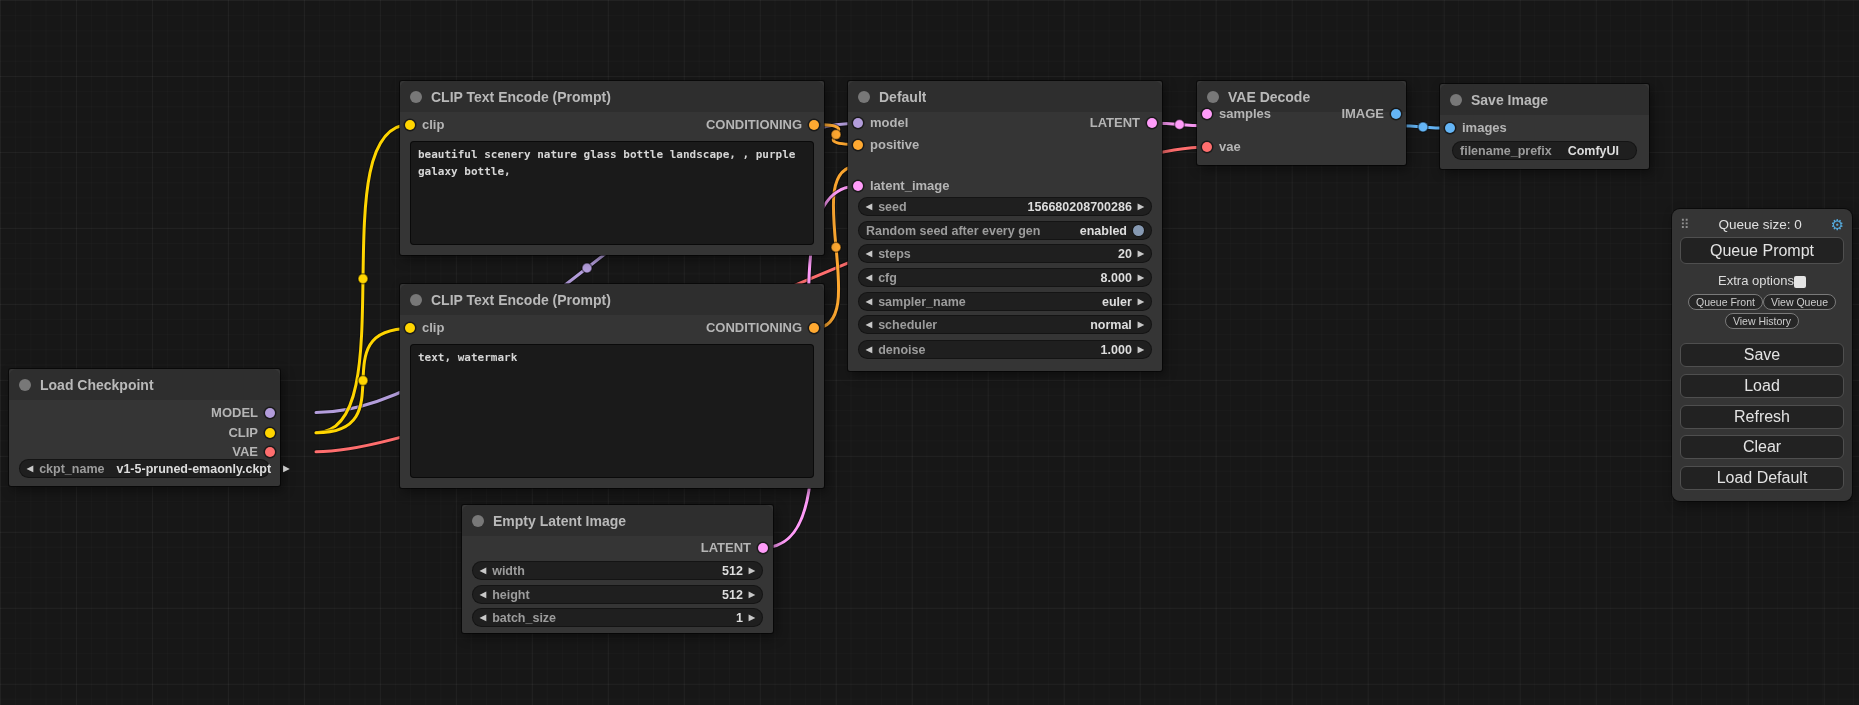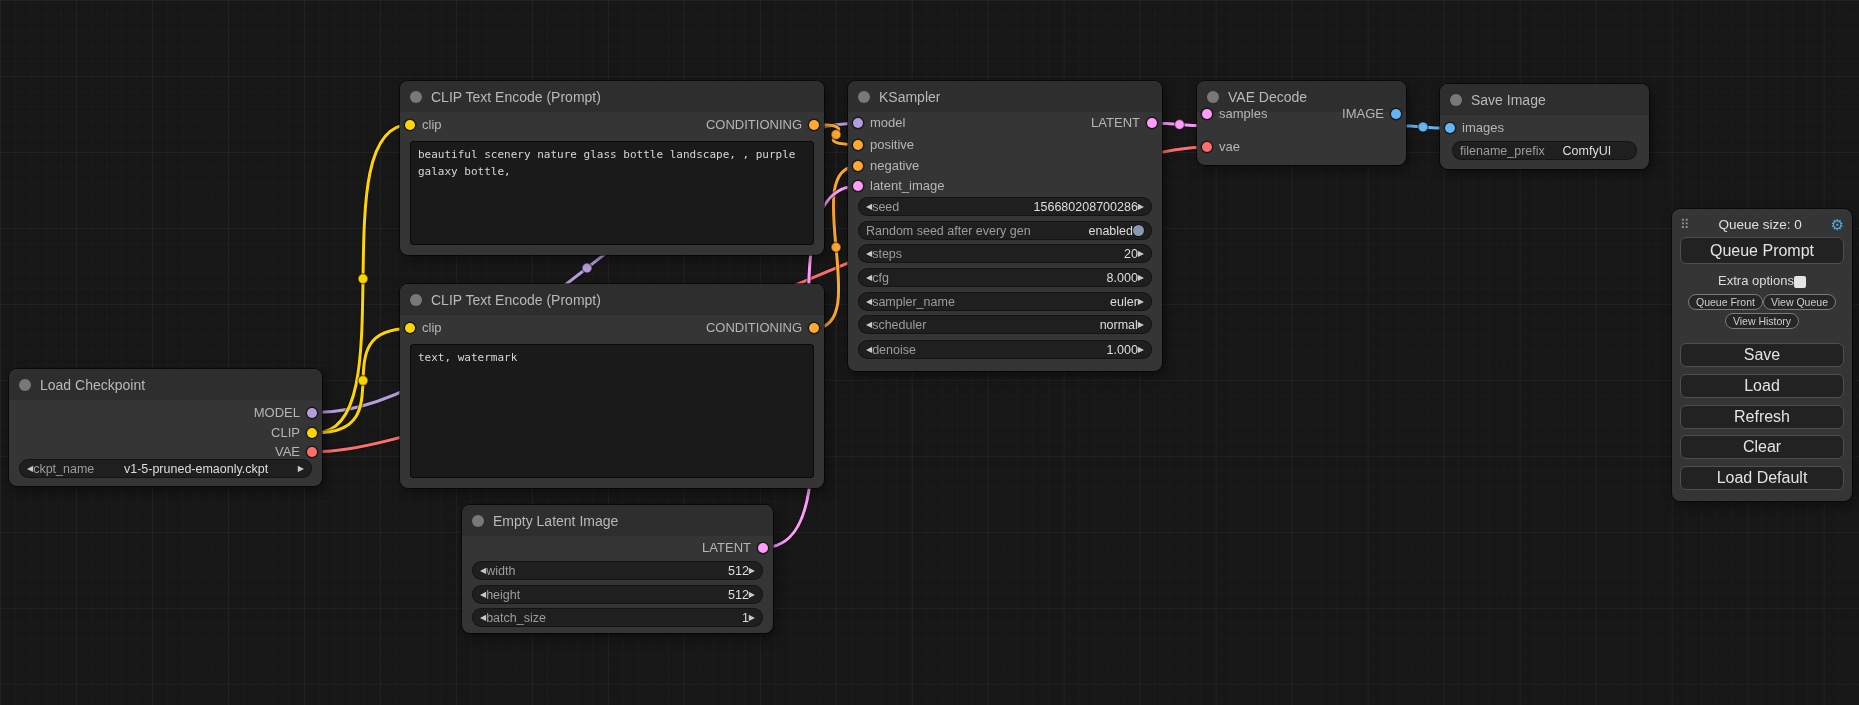--- a/index.html
+++ b/index.html
@@ -13,36 +13,36 @@
       linear-gradient(rgba(255,255,255,0.016) 1px, transparent 1px),
       linear-gradient(90deg, rgba(255,255,255,0.016) 1px, transparent 1px);
     background-size:76px 76px,76px 76px,15.2px 15.2px,15.2px 15.2px;
   }
   svg.wires{position:absolute;left:0;top:0;z-index:1;}
   svg.wires path{fill:none;stroke-linecap:round;}
   svg.wires path.under{stroke:#0d0d0d;stroke-width:5;opacity:.55;}
   svg.wires path.main{stroke-width:3;}
   svg.wires circle{stroke:rgba(0,0,0,.45);stroke-width:1.5;}
 
-  .node{position:absolute;z-index:2;background:#353535;border-radius:8px;
-        box-shadow:0 0 0 1px rgba(0,0,0,.55),3px 4px 12px rgba(0,0,0,.45);}
+  .node{position:absolute;z-index:2;background:#353535;border-radius:2px;
+        box-shadow:0 0 0 1px rgba(0,0,0,.55),3px 4px 12px rgba(0,0,0,.45);font-weight:bold;}
   .nh{height:31px;display:flex;align-items:center;gap:9px;padding:0 10px;
       background:#2e2e2e;border-radius:8px 8px 0 0;color:#b9b9b9;font-size:14px;}
   .nh .tdot{width:12px;height:12px;border-radius:50%;background:#787878;flex:none;}
   .nh .ttl{white-space:nowrap;overflow:hidden;}
 
   .slot{position:absolute;left:0;right:0;height:20px;line-height:20px;font-size:13px;color:#b5b5b5;}
   .in-label{position:absolute;left:22px;}
   .out-label{position:absolute;right:22px;}
   .dot{position:absolute;top:50%;width:10px;height:10px;margin-top:-5px;border-radius:50%;
        box-shadow:0 0 0 1.5px rgba(0,0,0,.5);}
   .dot.in{left:5px;} .dot.out{right:5px;}
 
   .w{position:absolute;left:10px;right:10px;height:19px;background:#1f1f1f;border-radius:10px;
-     display:flex;align-items:center;padding:0 8px;font-size:12.5px;color:#9c9c9c;
+     display:flex;align-items:center;gap:6px;padding:0 8px;font-size:12.5px;color:#9c9c9c;
      box-shadow:inset 0 0 0 1px rgba(0,0,0,.35);}
   .w .arr{font-size:8px;color:#c8c8c8;flex:none;line-height:1;}
   .w .sp{flex:1;}
   .w .wv{color:#dddddd;white-space:nowrap;}
   .w .wl{white-space:nowrap;}
   .toggle-dot{width:11px;height:11px;border-radius:50%;flex:none;box-shadow:0 0 0 1px rgba(0,0,0,.4);}
 
   .ta{position:absolute;left:10px;right:10px;background:#1a1a1a;border-radius:4px;padding:6px 8px;
       font-family:"DejaVu Sans Mono",monospace;font-size:11px;line-height:1.5;color:#d6d6d6;
       white-space:pre-wrap;word-wrap:break-word;box-shadow:inset 0 0 0 1px rgba(0,0,0,.6);overflow:hidden;}
@@ -93,21 +93,21 @@
     <circle cx="363" cy="278.7" r="5" fill="#FFD500"></circle>
     <circle cx="363" cy="380.6" r="5" fill="#FFD500"></circle>
     <circle cx="761.5" cy="299.4" r="5" fill="#FF6E6E"></circle>
     <circle cx="836" cy="134.6" r="5" fill="#FFA931"></circle>
     <circle cx="836" cy="247.2" r="5" fill="#FFA931"></circle>
     <circle cx="810.5" cy="366.9" r="5" fill="#FF9CF9"></circle>
     <circle cx="1179.5" cy="124.5" r="5" fill="#FF9CF9"></circle>
     <circle cx="1423" cy="126.9" r="5" fill="#64B5F6"></circle>
   </svg>
 
-  <div class="node" style="left:9px;top:369px;width:313px;height:117px;">
+  <div class="node" style="left:9px;top:369px;width:271px;height:117px;">
     <div class="nh">
       <span class="tdot"></span>
       <span class="ttl">Load Checkpoint</span>
     </div>
     <div class="slot" style="top:34px;">
       <span class="out-label">MODEL</span>
       <span class="dot out" style="background: rgb(179, 157, 219);"></span>
     </div>
     <div class="slot" style="top:54px;">
       <span class="out-label">CLIP</span>
@@ -183,36 +183,32 @@
       <span class="wl">batch_size</span>
       <span class="sp"></span>
       <span class="wv">1</span>
       <span class="arr">▶</span>
     </div>
   </div>
 
   <div class="node" style="left:848px;top:81px;width:314px;height:290px;">
     <div class="nh">
       <span class="tdot"></span>
-      <span class="ttl">KSampler</span>
+      <span class="ttl">Default</span>
     </div>
     <div class="slot" style="top:32px;">
       <span class="dot in" style="background: rgb(179, 157, 219);"></span>
       <span class="in-label">model</span>
       <span class="out-label">LATENT</span>
       <span class="dot out" style="background: rgb(255, 156, 249);"></span>
     </div>
     <div class="slot" style="top:54px;">
       <span class="dot in" style="background: rgb(255, 169, 49);"></span>
       <span class="in-label">positive</span>
     </div>
-    <div class="slot" style="top:75px;">
-      <span class="dot in" style="background: rgb(255, 169, 49);"></span>
-      <span class="in-label">negative</span>
-    </div>
     <div class="slot" style="top:95px;">
       <span class="dot in" style="background: rgb(255, 156, 249);"></span>
       <span class="in-label">latent_image</span>
     </div>
 
     <div class="w" style="top:116px;">
       <span class="arr">◀</span>
       <span class="wl">seed</span>
       <span class="sp"></span>
       <span class="wv">156680208700286</span>

